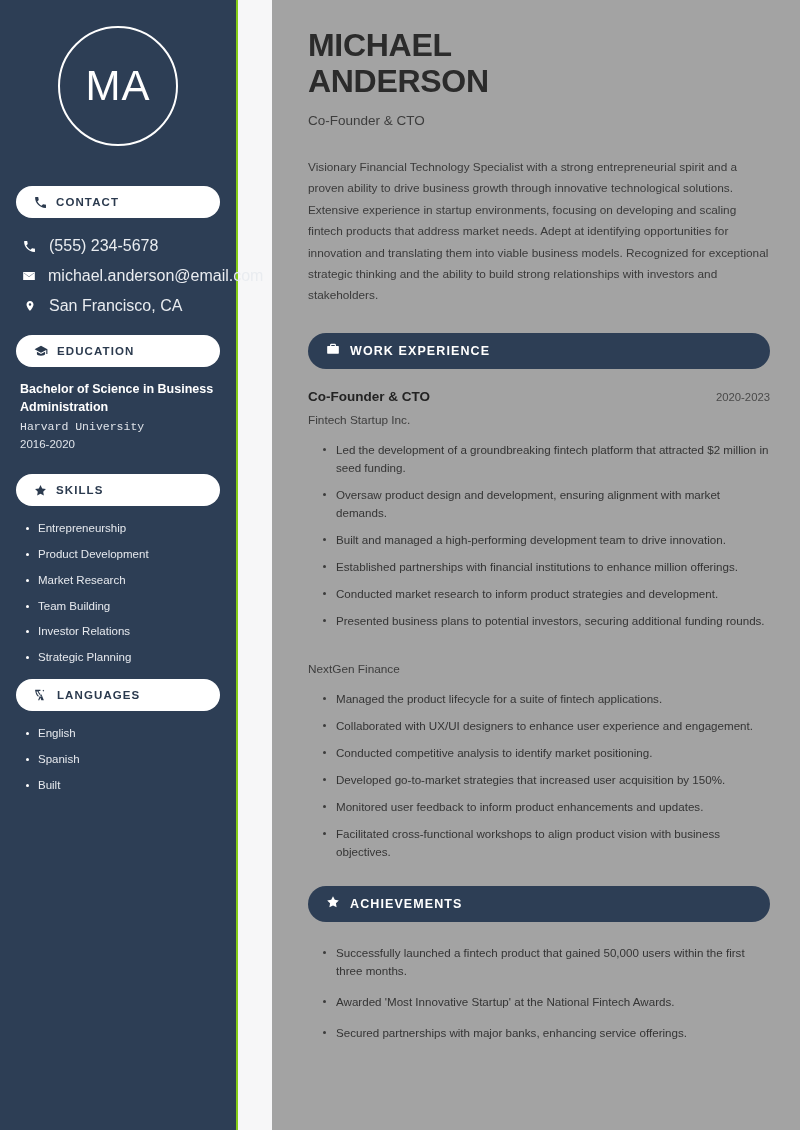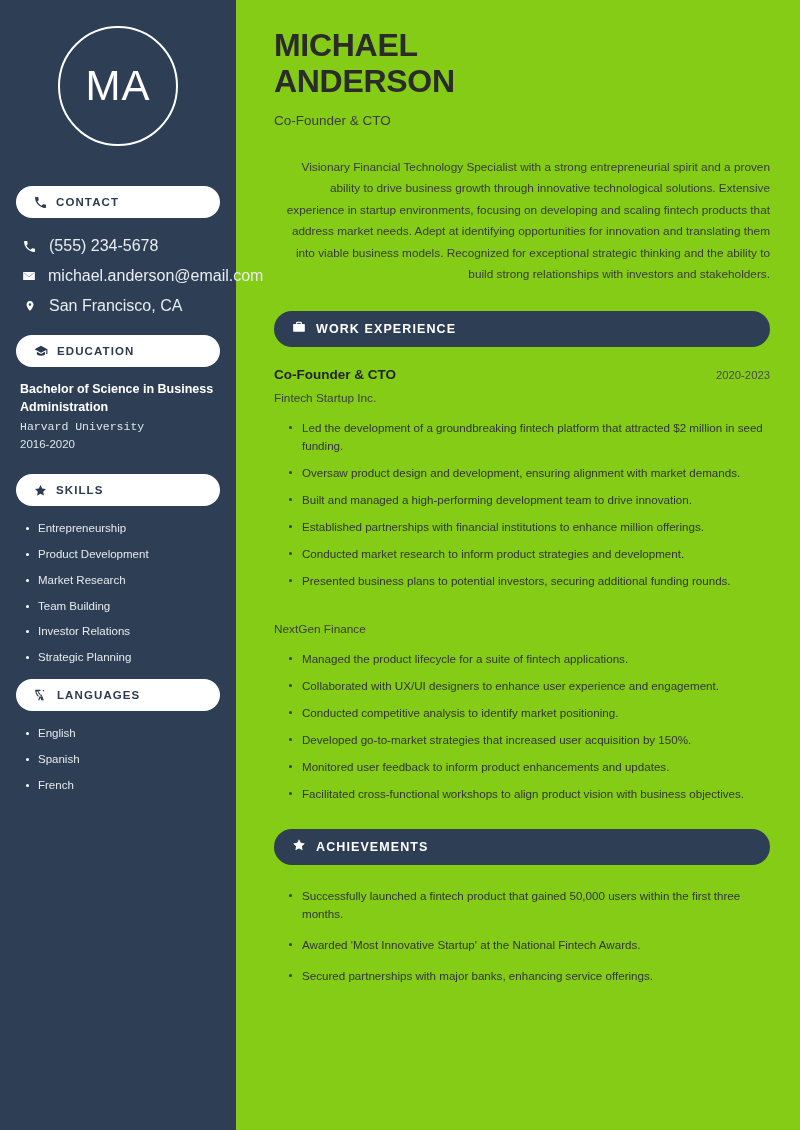--- a/index.html
+++ b/index.html
@@ -125,22 +125,23 @@
     height: 3px;
     border-radius: 50%;
     background: #ffffff;
   }
 
   .block-gap { height: 10px; }
 
   
   .main {
     flex: 1;
-    background: #84cc16;
+    background: #a3a3a3;
     padding: 28px 30px 0 36px;
+    margin-left: 34px;
   }
 
   .name {
     color: #2b2b2b;
     font-size: 32px;
     font-weight: bold;
     line-height: 1.12;
     letter-spacing: -0.3px;
   }
 
@@ -148,21 +149,20 @@
     color: #3d3d3d;
     font-size: 13.5px;
     margin-top: 13px;
   }
 
   .summary {
     color: #3a3a3a;
     font-size: 11.8px;
     line-height: 1.82;
     margin-top: 29px;
-    text-align: right;
   }
 
   .sec-header {
     background: #2d3e55;
     border-radius: 20px;
     height: 36px;
     display: flex;
     align-items: center;
     gap: 10px;
     padding: 0 18px;
@@ -310,21 +310,21 @@
         <svg width="14" height="14" viewBox="0 0 24 24" fill="#2b3a4e">
           <path d="M2 3h9v2H7.9c.6 2.2 1.7 4.1 3.1 5.4l-1.3 1.4C8.1 10.3 7 8.3 6.3 6H4.2c.6 2.9 2 5.5 4 7.3l-1 1.9C4.6 13 2.8 9.3 2.2 5H2V3zm10.6 18-1.7-4.4h-.1L9.1 21H7l4-10h1.9l4 10h-2.1zm-2-6.1h2.1l-1-2.8-1.1 2.8zM16 3.2l1.5 1.5-1.4 1.4L14.6 4.6 16 3.2z"></path>
         </svg>
       </span>
       <span class="pill-label">LANGUAGES</span>
     </div>
 
     <ul class="side-list">
       <li>English</li>
       <li>Spanish</li>
-      <li>French</li>
+      <li>Built</li>
     </ul>
 
   </aside>
 
   <main class="main">
 
     <h1 class="name">
       <span>MICHAEL</span><br>
       <span>ANDERSON</span>
     </h1>

